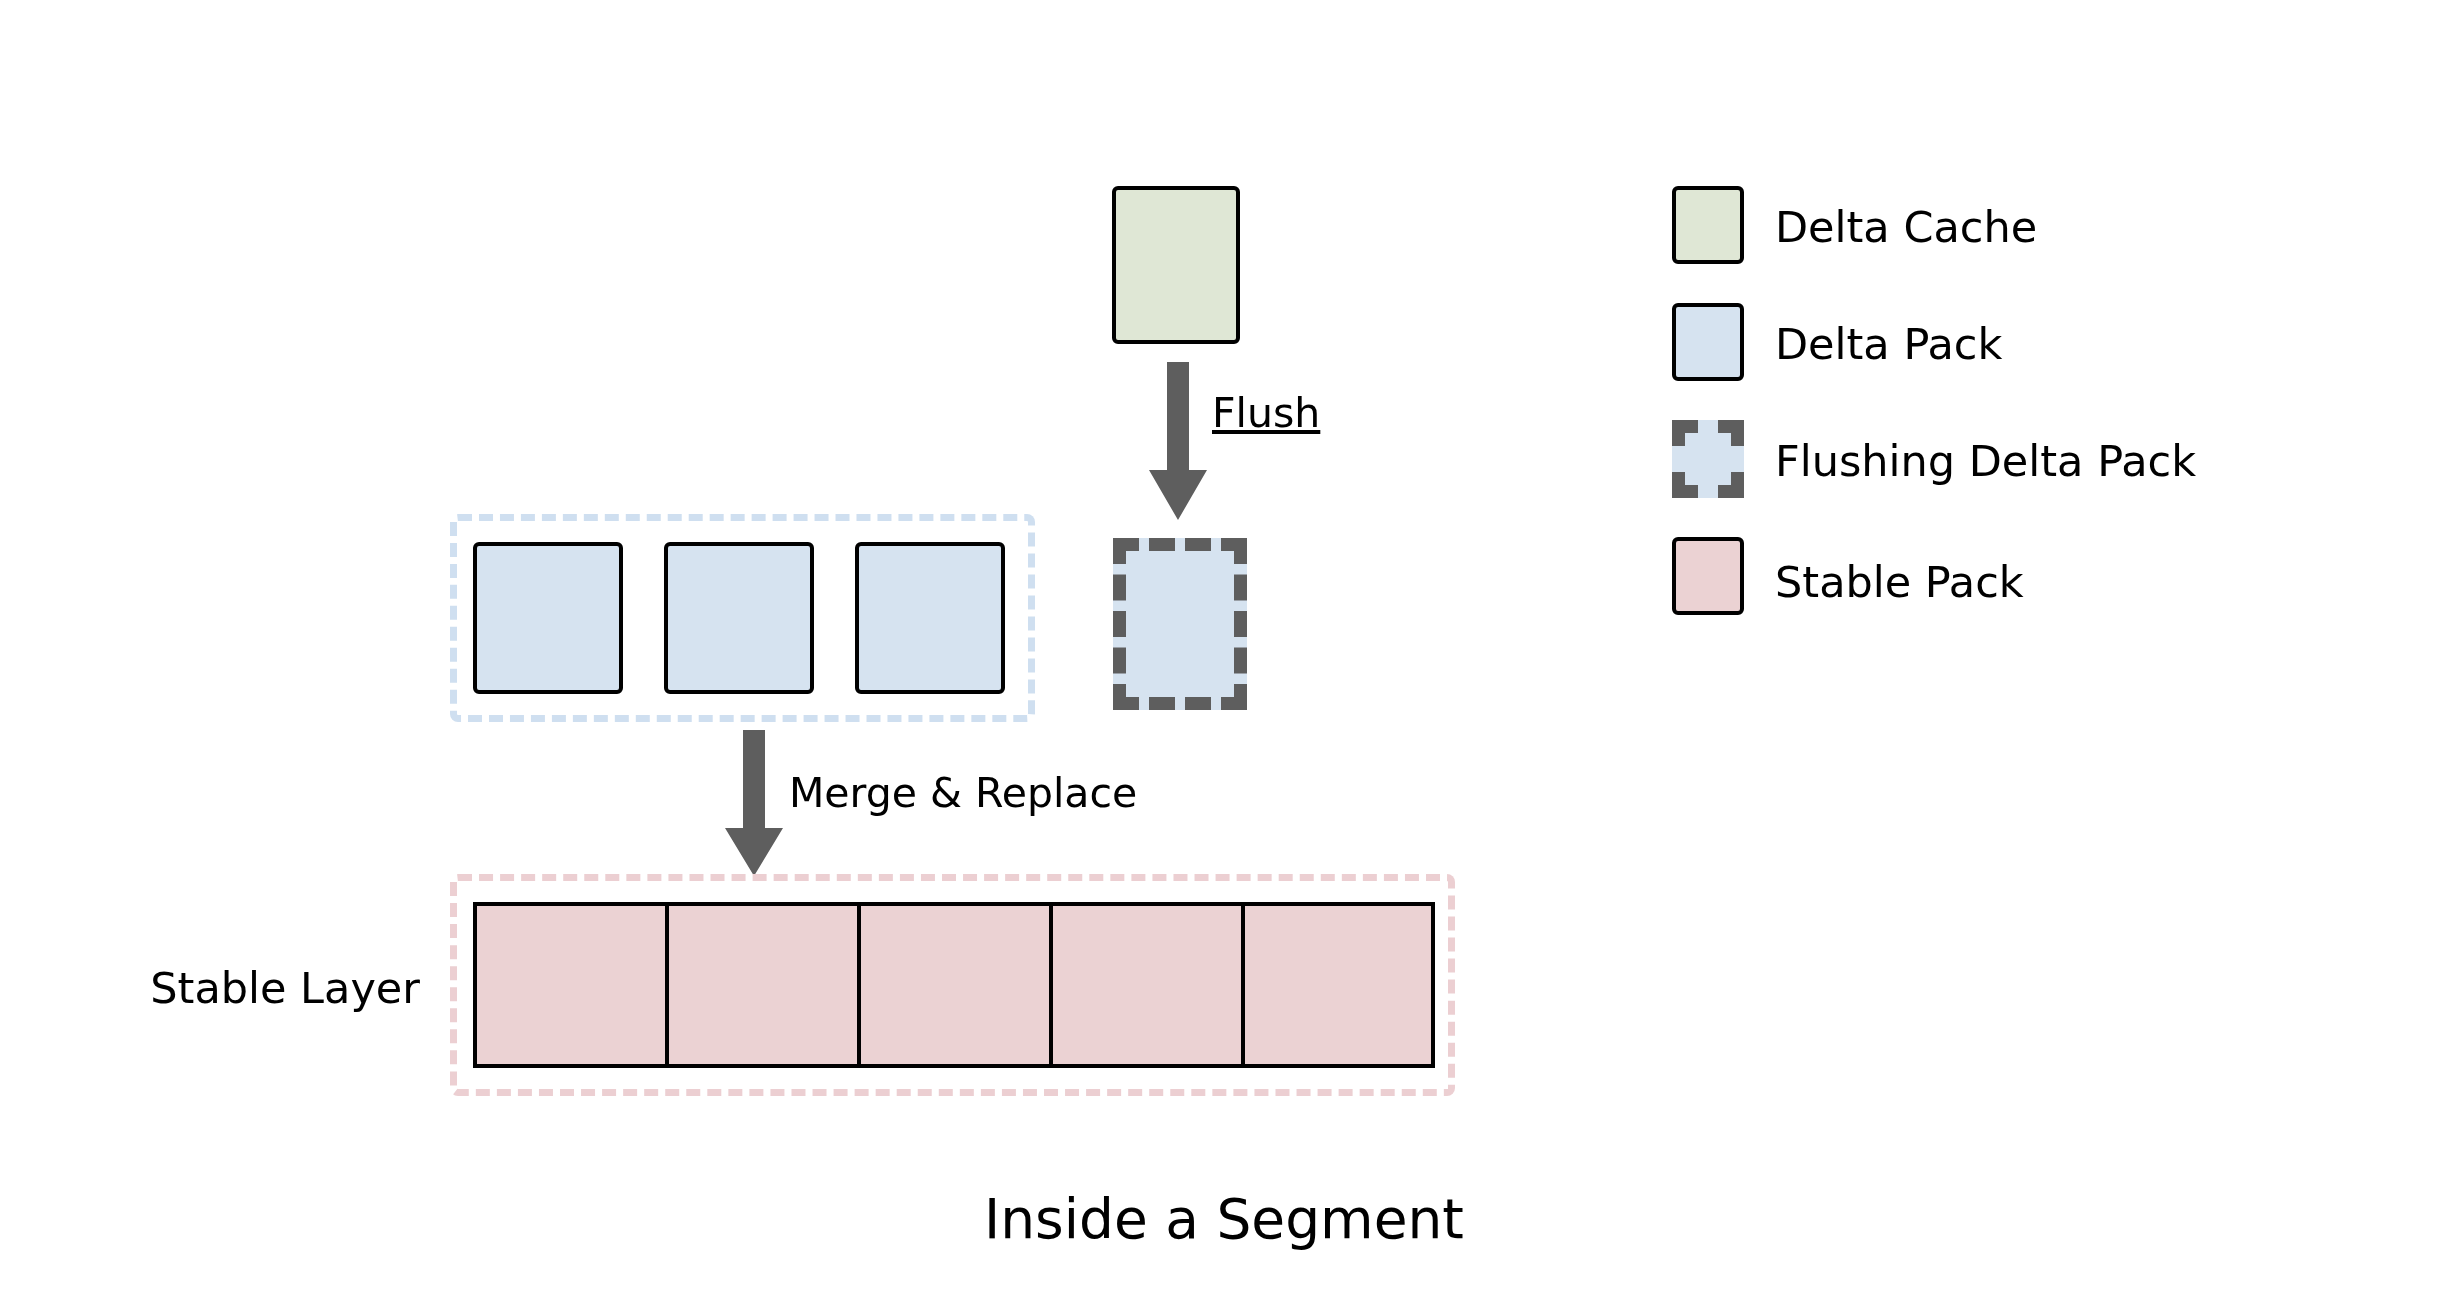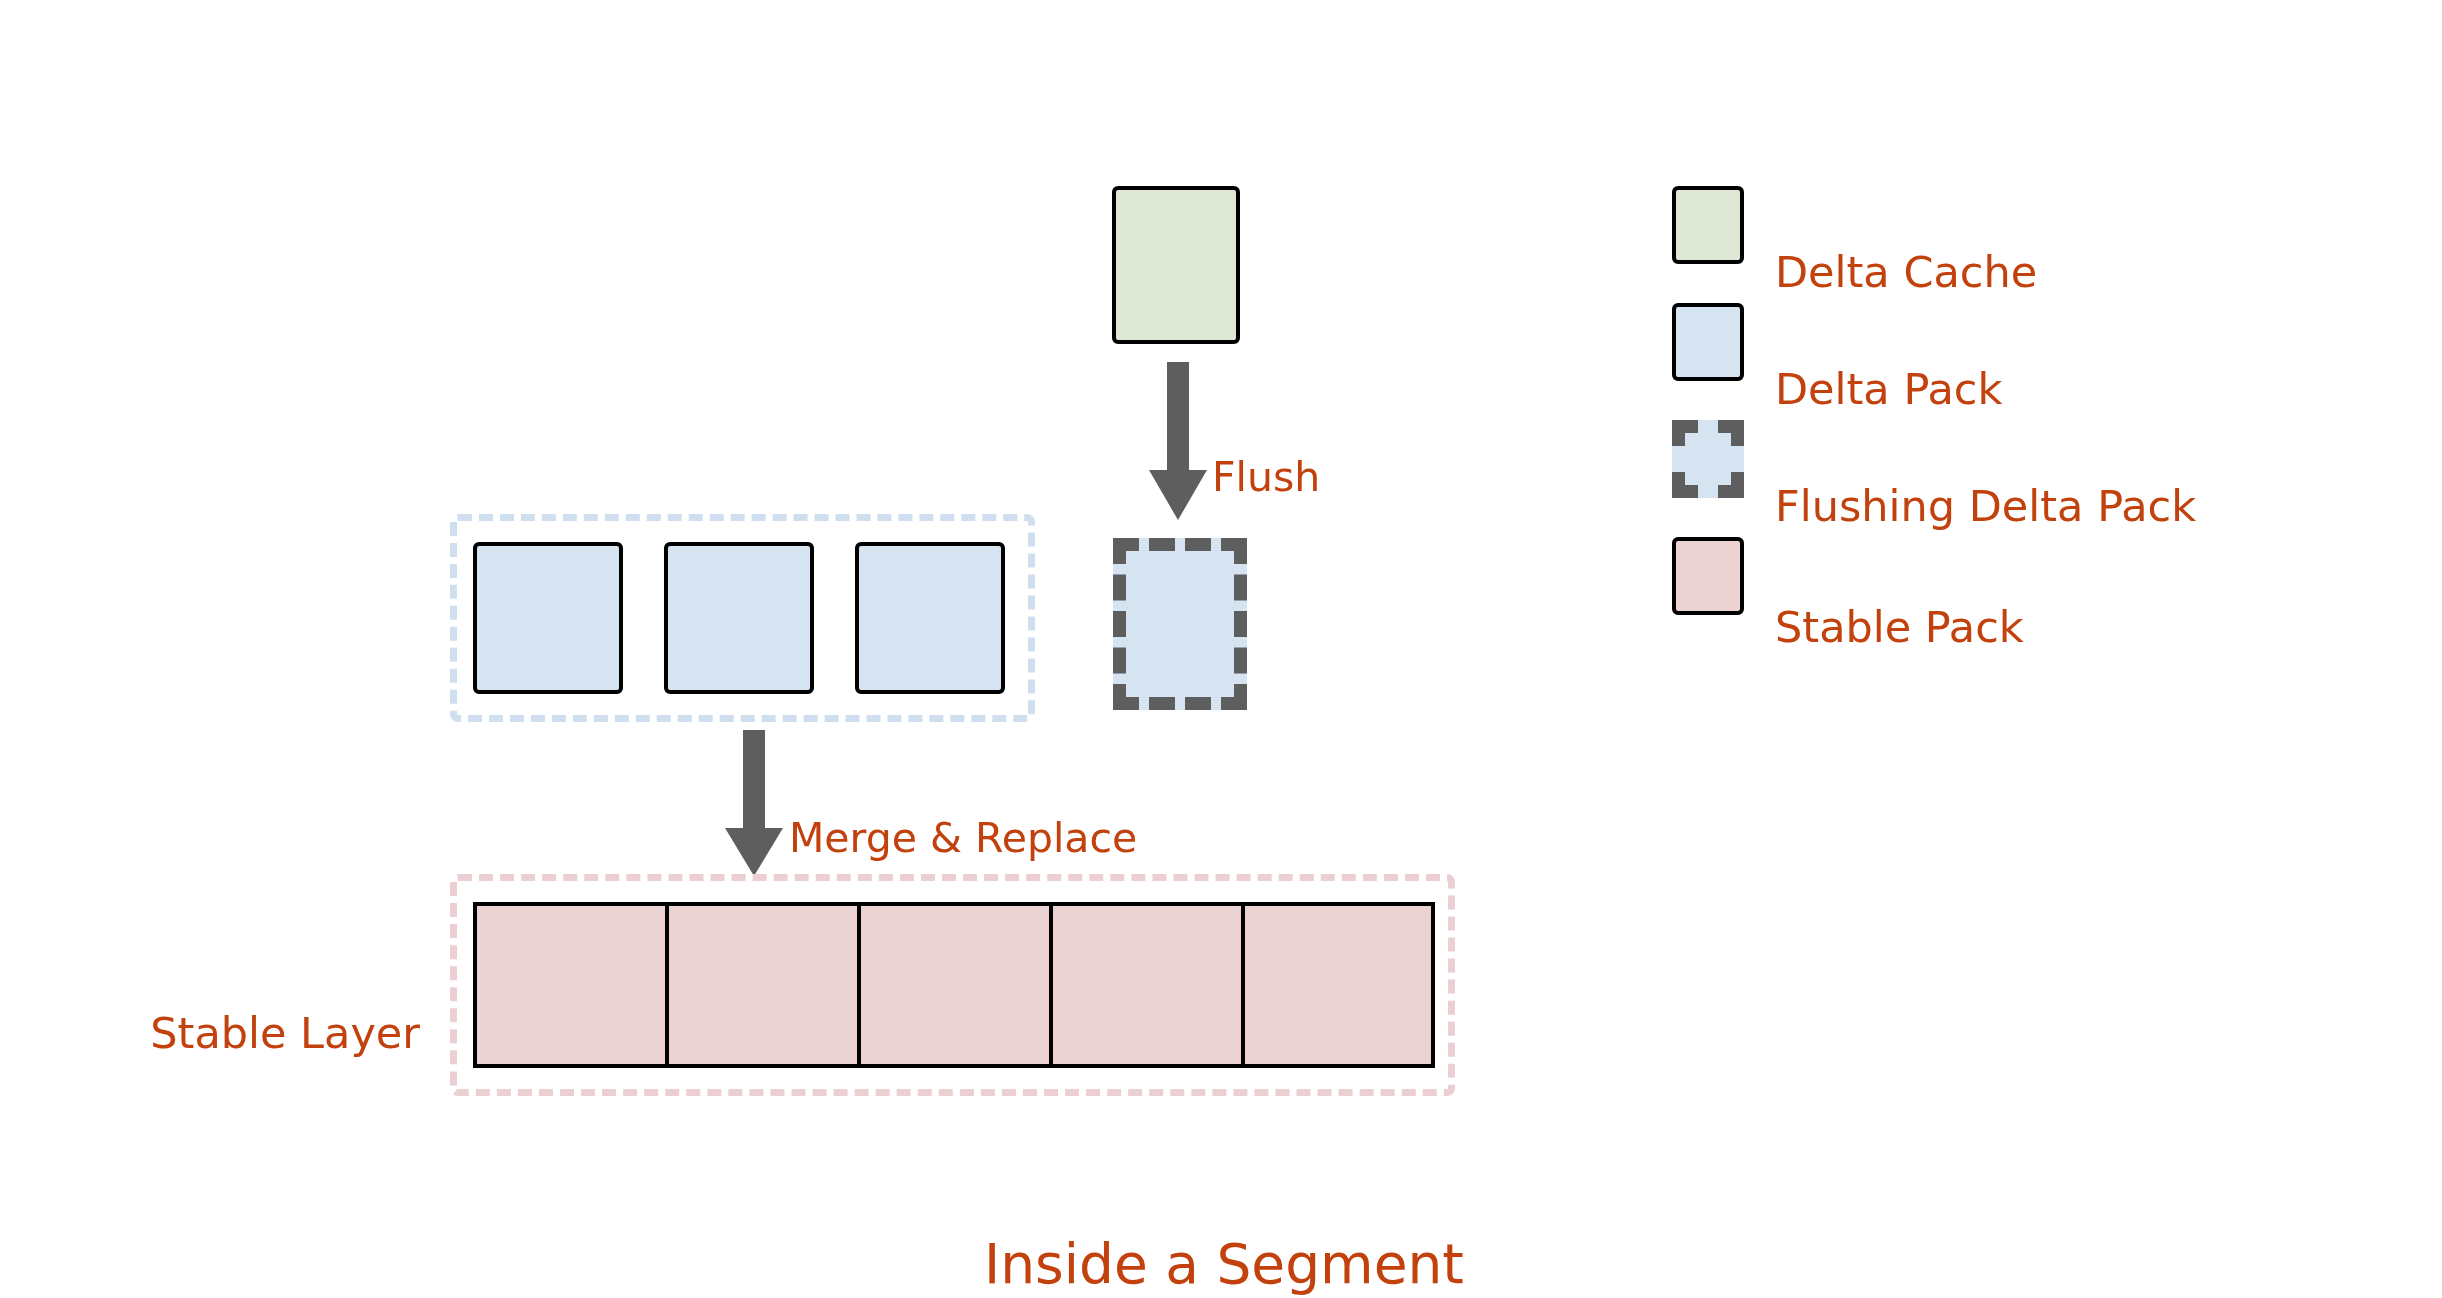--- a/index.html
+++ b/index.html
@@ -14,25 +14,24 @@
     position: relative;
     width: 2442px;
     height: 1298px;
     background: #ffffff;
     overflow: hidden;
   }
   .abs { position: absolute; }
 
   
   .label {
-    color: #c2410c;
+    color: #000000;
     font-family: "DejaVu Sans", sans-serif;
     white-space: nowrap;
     line-height: 1;
-    margin-top: 45px;
   }
   .layer-label {
     font-size: 43px;
     text-align: right;
   }
   .arrow-label { font-size: 41px; }
   .legend-label { font-size: 43px; }
   .caption { font-size: 55px; }
 
   
@@ -95,21 +94,21 @@
 </head>
 <body>
 
 <div id="canvas">
 
   <div class="abs pack delta-cache-box" style="left:1112px; top:186px; width:128px; height:158px;"></div>
 
   <svg class="abs arrow" style="left:1146px; top:362px;" width="64" height="160" viewBox="0 0 64 160">
     <path d="M 21 0 L 43 0 L 43 108 L 61 108 L 32 158 L 3 108 L 21 108 Z" fill="#5e5e5e"></path>
   </svg>
-  <div class="abs label arrow-label" style="left:1212px; top:412px;">Flush</div>
+  <div class="abs label arrow-label" style="left:1212px; top:393px;text-decoration:underline;">Flush</div>
 
 
   <div class="abs group-dashed group-delta" style="left:450px; top:514px; width:585px; height:208px;"></div>
 
   <div class="abs pack delta-pack-box" style="left:473px; top:542px; width:150px; height:152px;"></div>
   <div class="abs pack delta-pack-box" style="left:664px; top:542px; width:150px; height:152px;"></div>
   <div class="abs pack delta-pack-box" style="left:855px; top:542px; width:150px; height:152px;"></div>
 
   <div class="abs flushing-box" style="left:1113px; top:538px; width:134px; height:172px;"></div>
 

